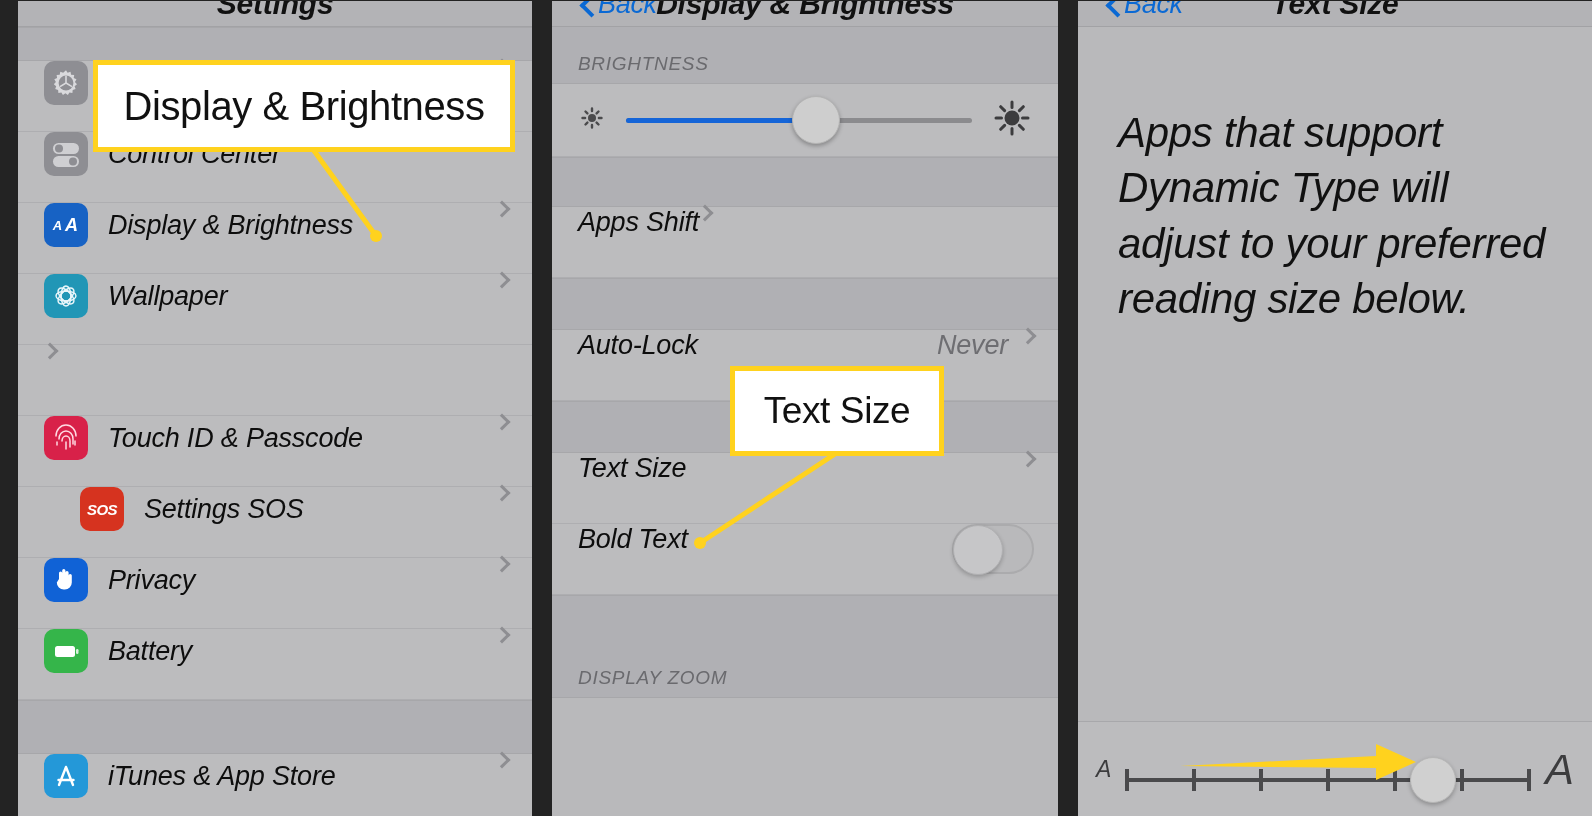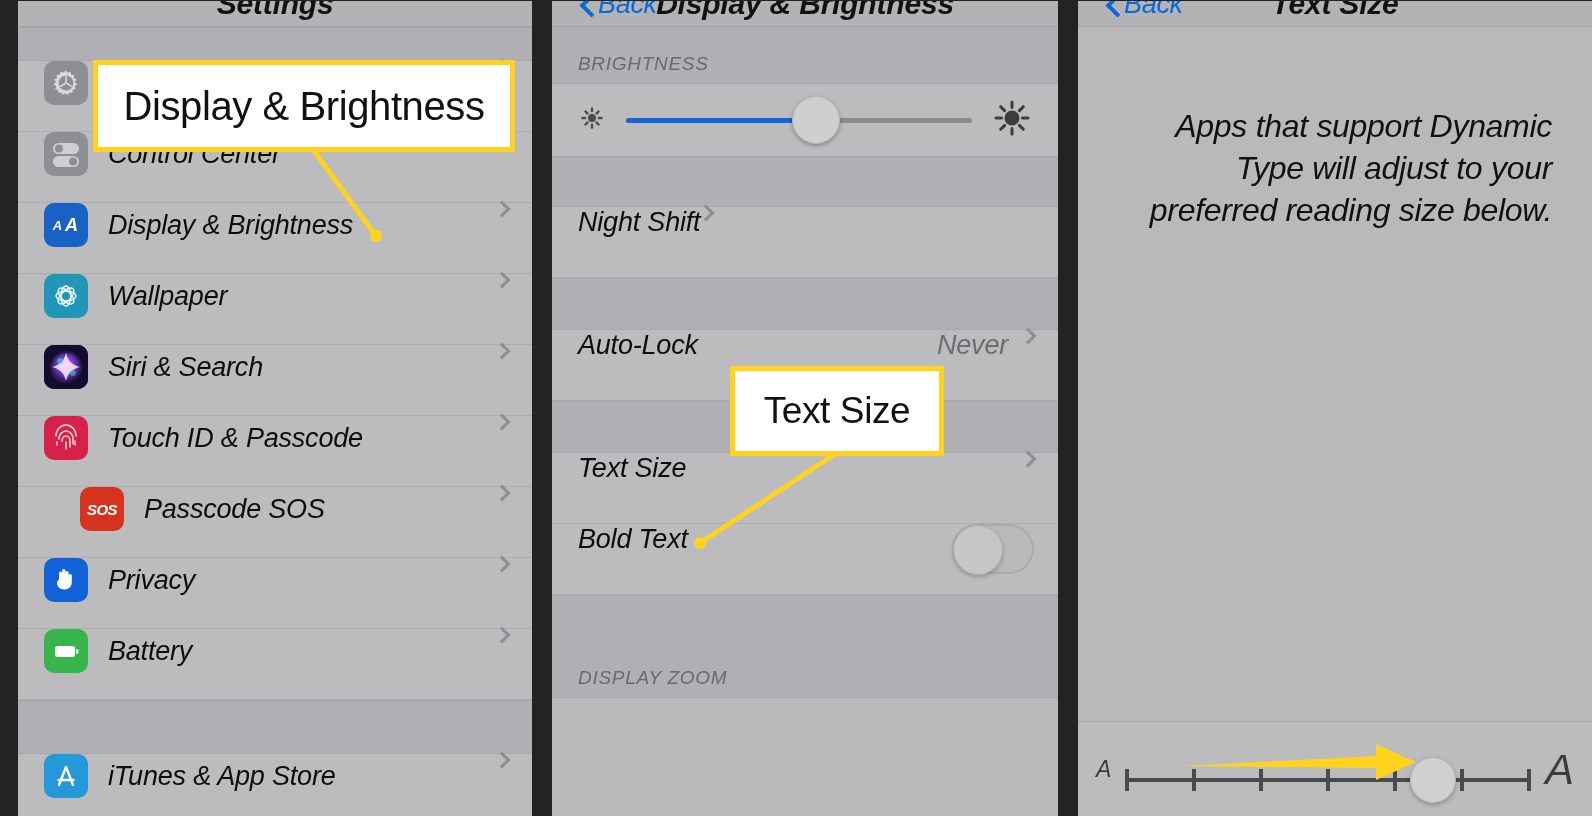--- a/index.html
+++ b/index.html
@@ -111,21 +111,21 @@
   }
   .toggle .tk {
     position: absolute; left: -1px; top: -1px;
     width: 50px; height: 50px; border-radius: 50%;
     background: #c6c6c8; border: 1px solid #b0b0b2;
     box-shadow: 0 2px 4px rgba(0,0,0,0.22);
   }
 
   
   .dyn-text {
-    text-align: right; font-size: 32px; line-height: 1.32; color: #111;
+    text-align: left; font-size: 42px; line-height: 1.32; color: #111;
     padding: 78px 40px 0 40px; letter-spacing: -0.3px;
   }
   .size-slider-bar {
     position: absolute; left: 0; right: 0; bottom: 0; height: 96px;
     background: #bcbcbe; border-top: 1px solid #a8a8ab;
     display: flex; align-items: center; padding: 0 18px;
   }
   .sz-a-small { font-size: 23px; color: #3c3c3e; flex: none; }
   .sz-a-large { font-size: 43px; color: #3c3c3e; flex: none; }
   .sz-track-wrap { position: relative; flex: 1; height: 60px; margin: 0 16px; }
@@ -222,40 +222,20 @@
               <ellipse cx="16" cy="16" rx="5" ry="10" transform="rotate(135 16 16)"></ellipse>
             </g>
           </svg>
         </div>
         <div class="cell-label">Wallpaper</div>
       </div>
       <div class="chev"></div>
     </div>
 
     <div class="cell">
-      <div class="cell-left">
-        <div class="appicon ic-siri">
-          <svg class="siri-svg" width="44" height="44" viewBox="0 0 44 44">
-            <defs>
-              <radialGradient id="sg" cx="50%" cy="45%" r="60%">
-                <stop offset="0%" stop-color="#ff4fa3"></stop>
-                <stop offset="45%" stop-color="#7b3fd4"></stop>
-                <stop offset="100%" stop-color="#120a2b"></stop>
-              </radialGradient>
-            </defs>
-            <rect width="44" height="44" fill="#140b2e"></rect>
-            <circle cx="22" cy="22" r="15" fill="url(#sg)"></circle>
-            <circle cx="22" cy="22" r="15" fill="none" stroke="#2b1b4d" stroke-width="2"></circle>
-            <path d="M22 8 C24 16 28 20 36 22 C28 24 24 28 22 36 C20 28 16 24 8 22 C16 20 20 16 22 8Z" fill="#ffffff" opacity="0.78"></path>
-            <circle cx="16" cy="16" r="3" fill="#36d3e0" opacity="0.65"></circle>
-            <circle cx="29" cy="28" r="3" fill="#45e09a" opacity="0.5"></circle>
-          </svg>
-        </div>
-        <div class="cell-label">Siri &amp; Search</div>
-      </div>
       <div class="chev"></div>
     </div>
 
     <div class="cell">
       <div class="cell-left">
         <div class="appicon ic-tid">
           <svg class="tid-svg" width="32" height="32" viewBox="0 0 32 32">
             <g fill="none" stroke="#ffd9e2" stroke-width="1.5" stroke-linecap="round">
               <path d="M6 14 a10 11 0 0 1 20 0"></path>
               <path d="M9 17 a7 8 0 0 1 14 0 v5"></path>
@@ -269,21 +249,21 @@
         <div class="cell-label">Touch ID &amp; Passcode</div>
       </div>
       <div class="chev"></div>
     </div>
 
     <div class="cell">
       <div class="cell-left">
         <div class="appicon ic-sos">
           <span>SOS</span>
         </div>
-        <div class="cell-label">Passcode SOS</div>
+        <div class="cell-label">Settings SOS</div>
       </div>
       <div class="chev"></div>
     </div>
 
     <div class="cell">
       <div class="cell-left">
         <div class="appicon ic-priv">
           <svg class="priv-svg" width="30" height="30" viewBox="0 0 30 30">
             <path d="M8 14 v-6 a1.6 1.6 0 0 1 3.2 0 v-2.5 a1.6 1.6 0 0 1 3.2 0 v2 a1.6 1.6 0 0 1 3.2 0 v3 a1.6 1.6 0 0 1 3.2 0 v7 a7 7 0 0 1 -7 7 h-1 a7 7 0 0 1 -7 -7 z" fill="#ffffff"></path>
           </svg>
@@ -355,21 +335,21 @@
             <path d="M24 8 v5.5 M24 34.5 v5.5 M8 24 h5.5 M34.5 24 h5.5"></path>
             <path d="M12.7 12.7 l3.9 3.9 M31.4 31.4 l3.9 3.9 M35.3 12.7 l-3.9 3.9 M16.6 31.4 l-3.9 3.9"></path>
           </g>
         </svg>
       </span>
     </div>
 
     <div class="group-gap" style="height:50px"></div>
 
     <div class="cell">
-      <div class="cell-label">Night Shift</div>
+      <div class="cell-label">Apps Shift</div>
       <div class="chev"></div>
     </div>
 
     <div class="group-gap" style="height:52px"></div>
 
     <div class="cell">
       <div class="cell-label">Auto-Lock</div>
       <div class="cell-value">Never</div>
       <div class="chev"></div>
     </div>

